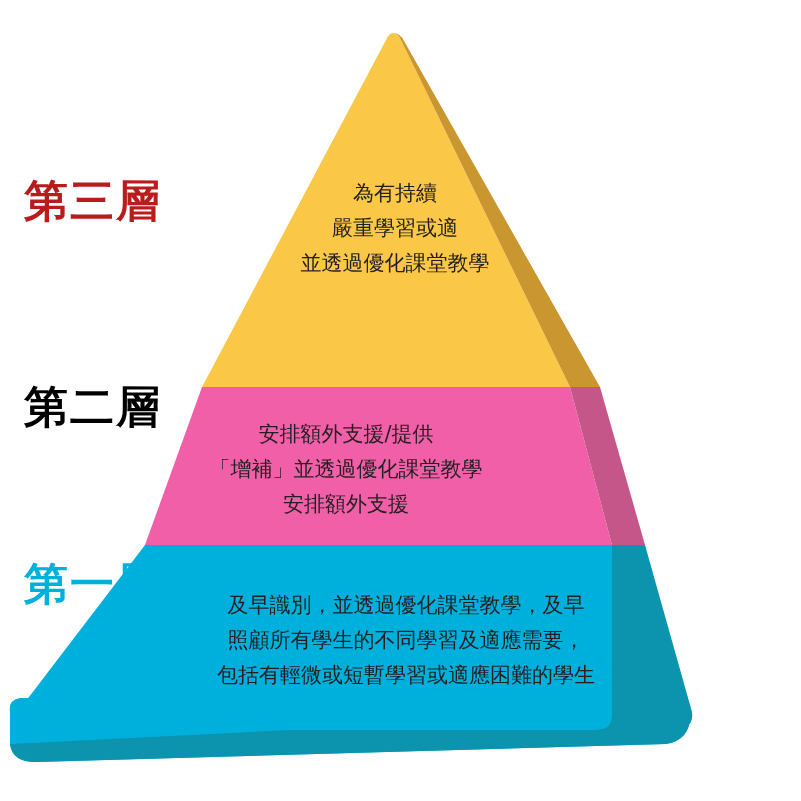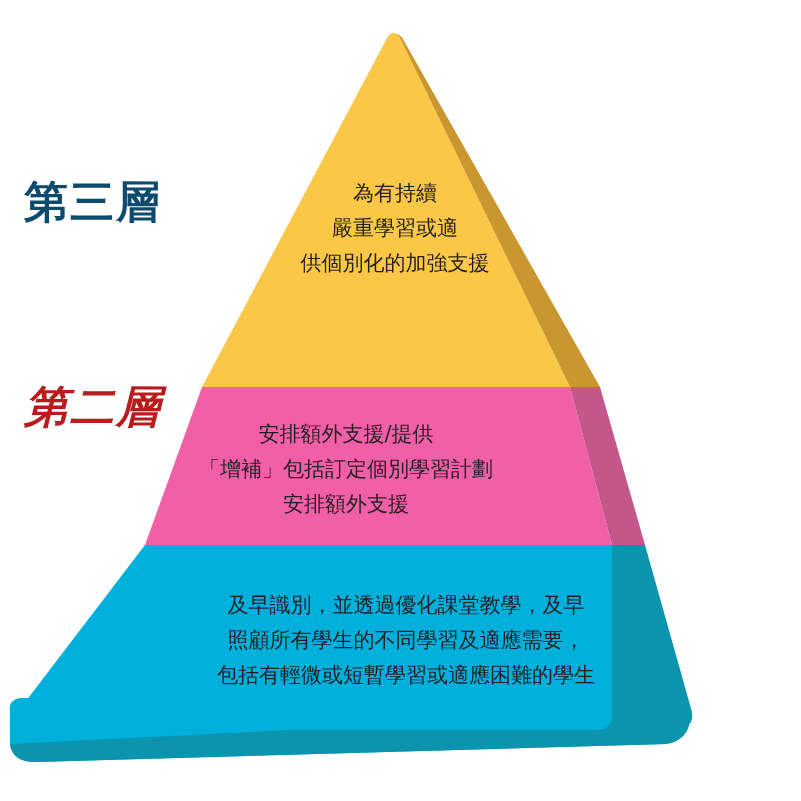--- a/index.html
+++ b/index.html
@@ -146,34 +146,35 @@
       <path id="tier3-shade" d="M 393 33
                Q 400 33 404 41
                L 600 387
                L 570 387
                L 401 40
                Q 398 33 393 33
                Z" fill="#C9962F"></path>
     </g>
   </svg>
 
-  <div class="tier-label" id="label-tier3" style="color: #0c4a6e;">第三層</div>
+  <div class="tier-label" id="label-tier3" style="color: #b91c1c; font-family: Liberation Serif, serif;">第三層</div>
 
-  <div class="tier-label" id="label-tier2" style="color: #b91c1c; font-style: italic;">第二層</div>
+  <div class="tier-label" id="label-tier2" style="color: #000000;">第二層</div>
 
+  <div class="tier-label" id="label-tier1" style="color: rgb(0, 176, 220);">第一層</div>
 
   <div class="tier-text" id="text-tier3" style="color: rgb(35, 31, 32);">
     <span class="ln">為有持續</span>
     <span class="ln">嚴重學習或適</span>
-    <span class="ln">供個別化的加強支援</span>
+    <span class="ln">並透過優化課堂教學</span>
   </div>
 
   <div class="tier-text" id="text-tier2" style="color: rgb(35, 31, 32);">
     <span class="ln">安排額外支援/提供</span>
-    <span class="ln">「增補」包括訂定個別學習計劃</span>
+    <span class="ln">「增補」並透過優化課堂教學</span>
     <span class="ln">安排額外支援</span>
   </div>
 
   <div class="tier-text" id="text-tier1" style="color: rgb(35, 31, 32);">
     <span class="ln">及早識別，並透過優化課堂教學，及早</span>
     <span class="ln">照顧所有學生的不同學習及適應需要，</span>
     <span class="ln">包括有輕微或短暫學習或適應困難的學生</span>
   </div>
 
 </div>

